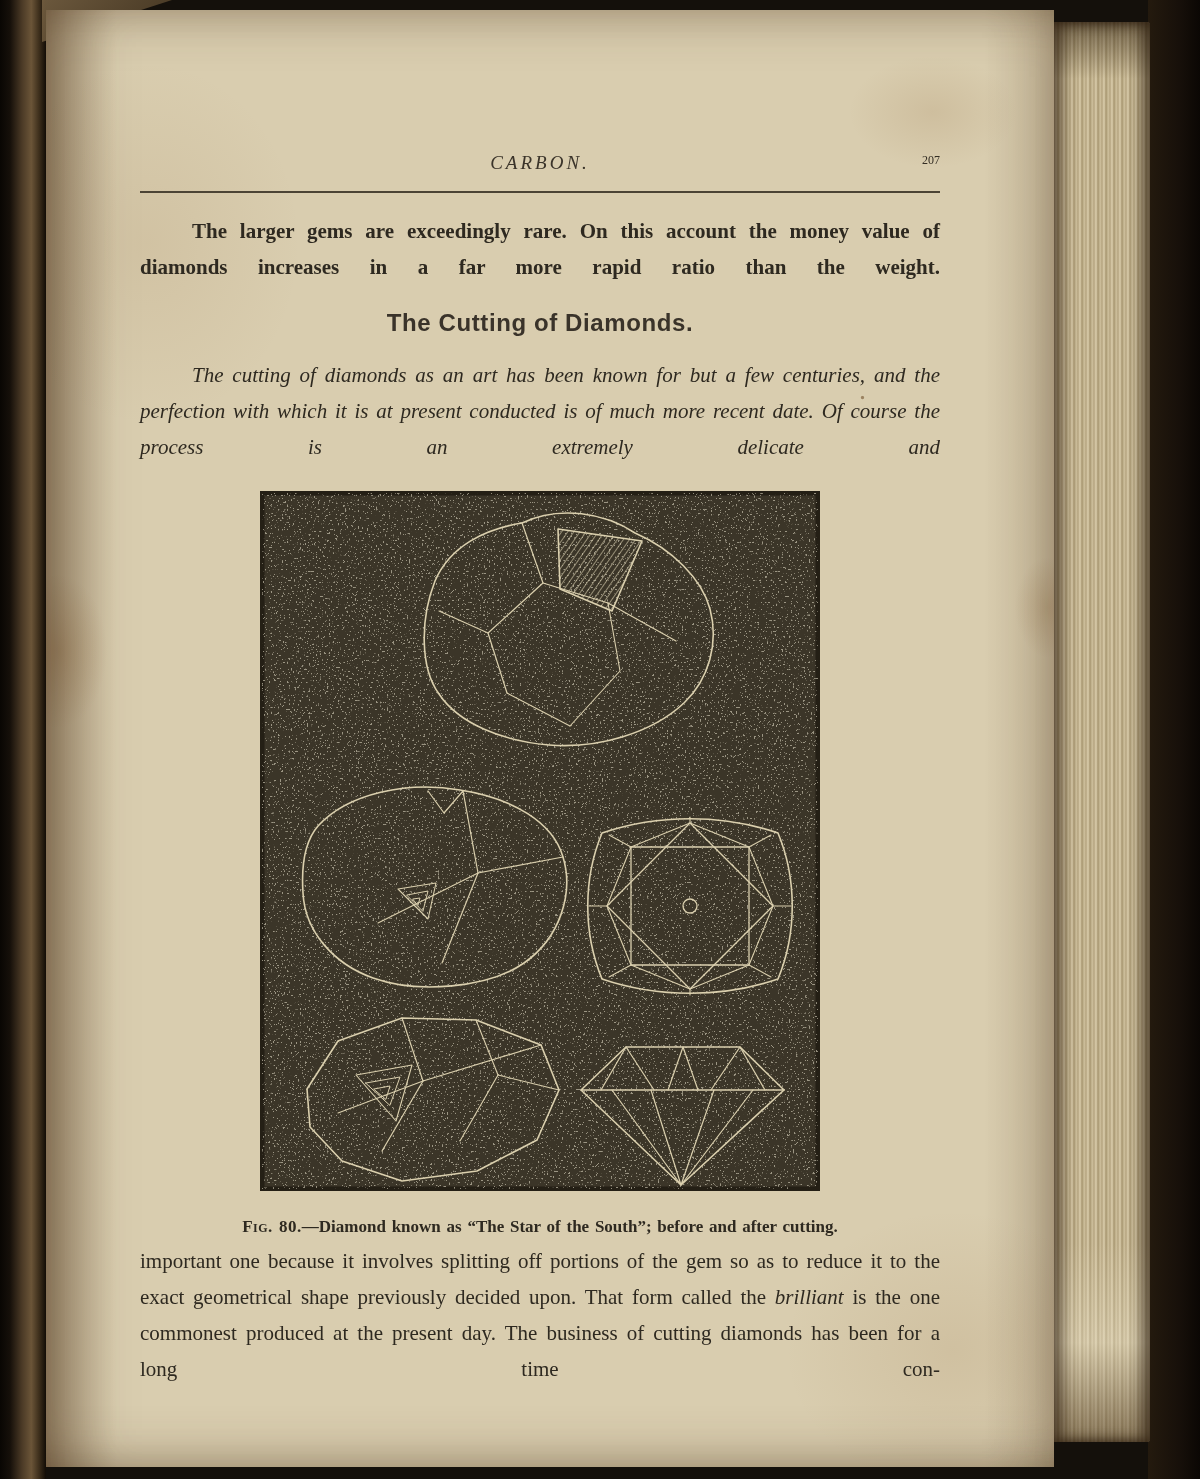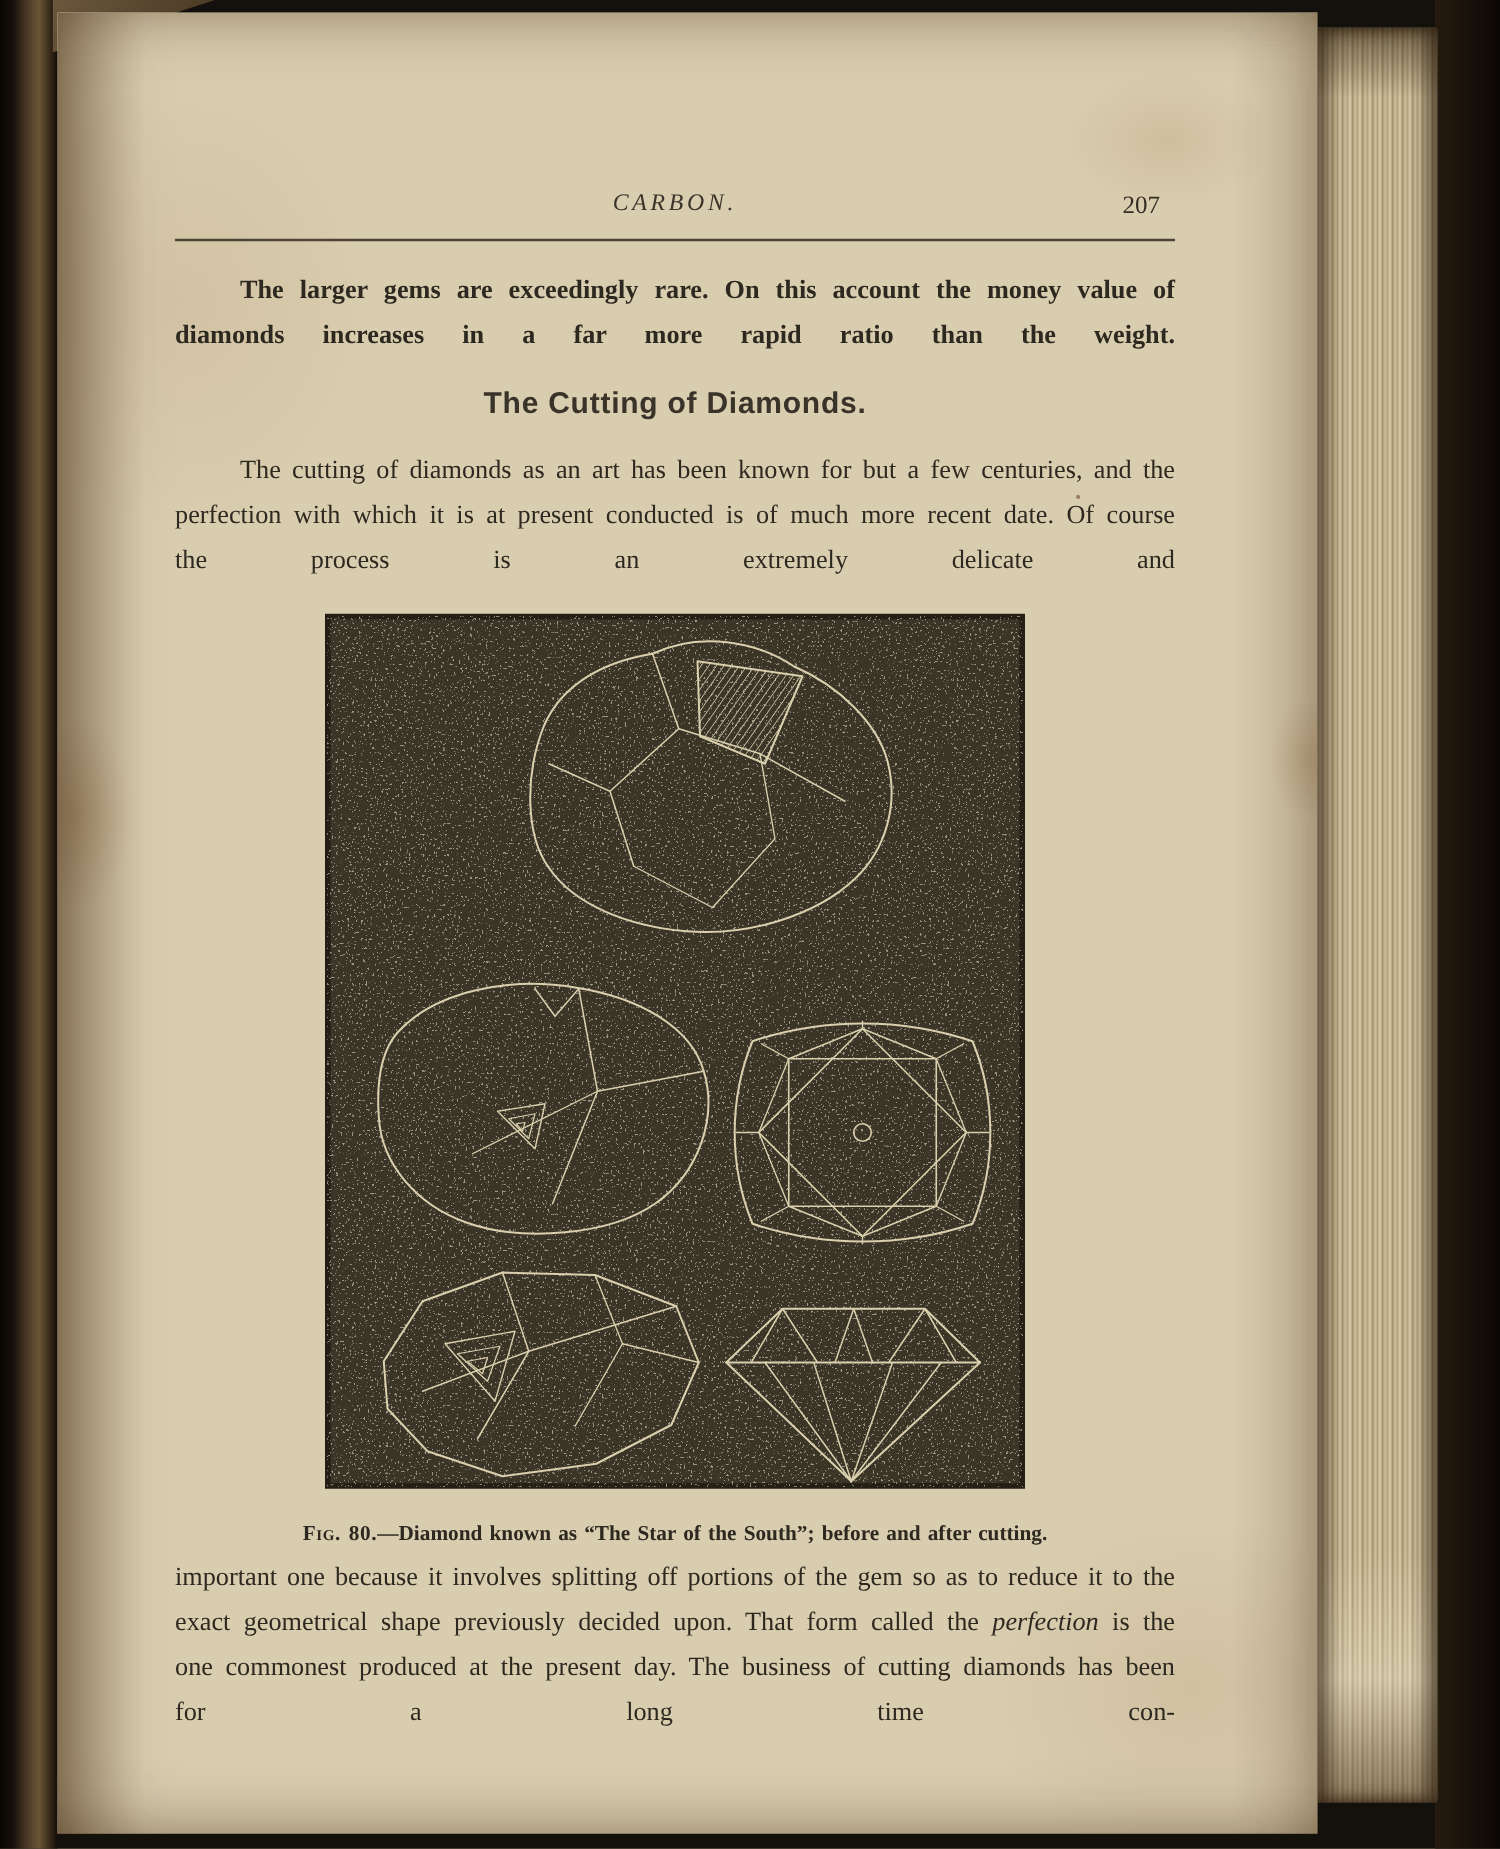--- a/index.html
+++ b/index.html
@@ -55,37 +55,37 @@
       inset 0 42px 55px -42px rgba(70,45,20,.38),
       inset 0 -42px 55px -42px rgba(70,45,20,.42);
   }
   .content{position:absolute;left:94px;top:0;width:800px;}
 
   .header-row{position:relative;margin-top:142px;height:30px;}
   .running-head{
     text-align:center;font-style:italic;font-size:19px;letter-spacing:3px;
     color:#3b342a;
   }
-  .page-num{position:absolute;right:12px;top:1px;font-size:20px;color:#332d23;}
+  .page-num{position:absolute;right:0;top:1px;font-size:12px;color:#332d23;}
   .rule{border:0;border-top:2px solid #4c4435;margin:9px 0 0 0;}
 
   .para{
     font-size:21px;line-height:36px;color:#2e2920;
     text-align:justify;text-align-last:justify;
     word-spacing:2.5px;margin:0;
   }
   .indent{text-indent:52px;}
   .p1{margin-top:20px;text-align-last:auto;font-weight:bold;}
   .p1{text-align-last:justify;}
   .section-heading{
     margin:24px 0 0 0;text-align:center;
     font-family:"Liberation Sans", sans-serif;font-weight:700;
     font-size:24px;letter-spacing:.6px;color:#3a332a;
   }
-  .p2{margin-top:20px;}
+  .p2{margin-top:20px;font-style:italic;}
   .figure-wrap{margin:26px auto 0 auto;width:560px;height:700px;}
   .figure-wrap svg{display:block;}
   .figure-caption{
     margin:24px 0 0 0;text-align:center;
     font-size:17px;line-height:24px;color:#2e2920;font-weight:600;
     word-spacing:1.5px;
   }
   .fig-label{font-variant:small-caps;letter-spacing:.5px;}
   .p3{margin-top:4px;}
   .p3 em{font-style:italic;}
@@ -183,18 +183,18 @@
             </g>
           </g>
         </svg>
       </div>
 
       <p class="figure-caption">
         <span class="fig-label">Fig. 80.</span><span>—Diamond known as “The Star of the South”; before and after cutting.</span>
       </p>
 
       <p class="para p3">
-        <span>important one because it involves splitting off portions of the gem so as to reduce it to the exact geometrical shape previously decided upon.  That form called the </span><em>perfection</em><span> is the one commonest produced at the present day.  The business of cutting diamonds has been for a long time con-</span>
+        <span>important one because it involves splitting off portions of the gem so as to reduce it to the exact geometrical shape previously decided upon.  That form called the </span><em>brilliant</em><span> is the one commonest produced at the present day.  The business of cutting diamonds has been for a long time con-</span>
       </p>
 
     </div>
   </div>
 </div>
 
 </body></html>

